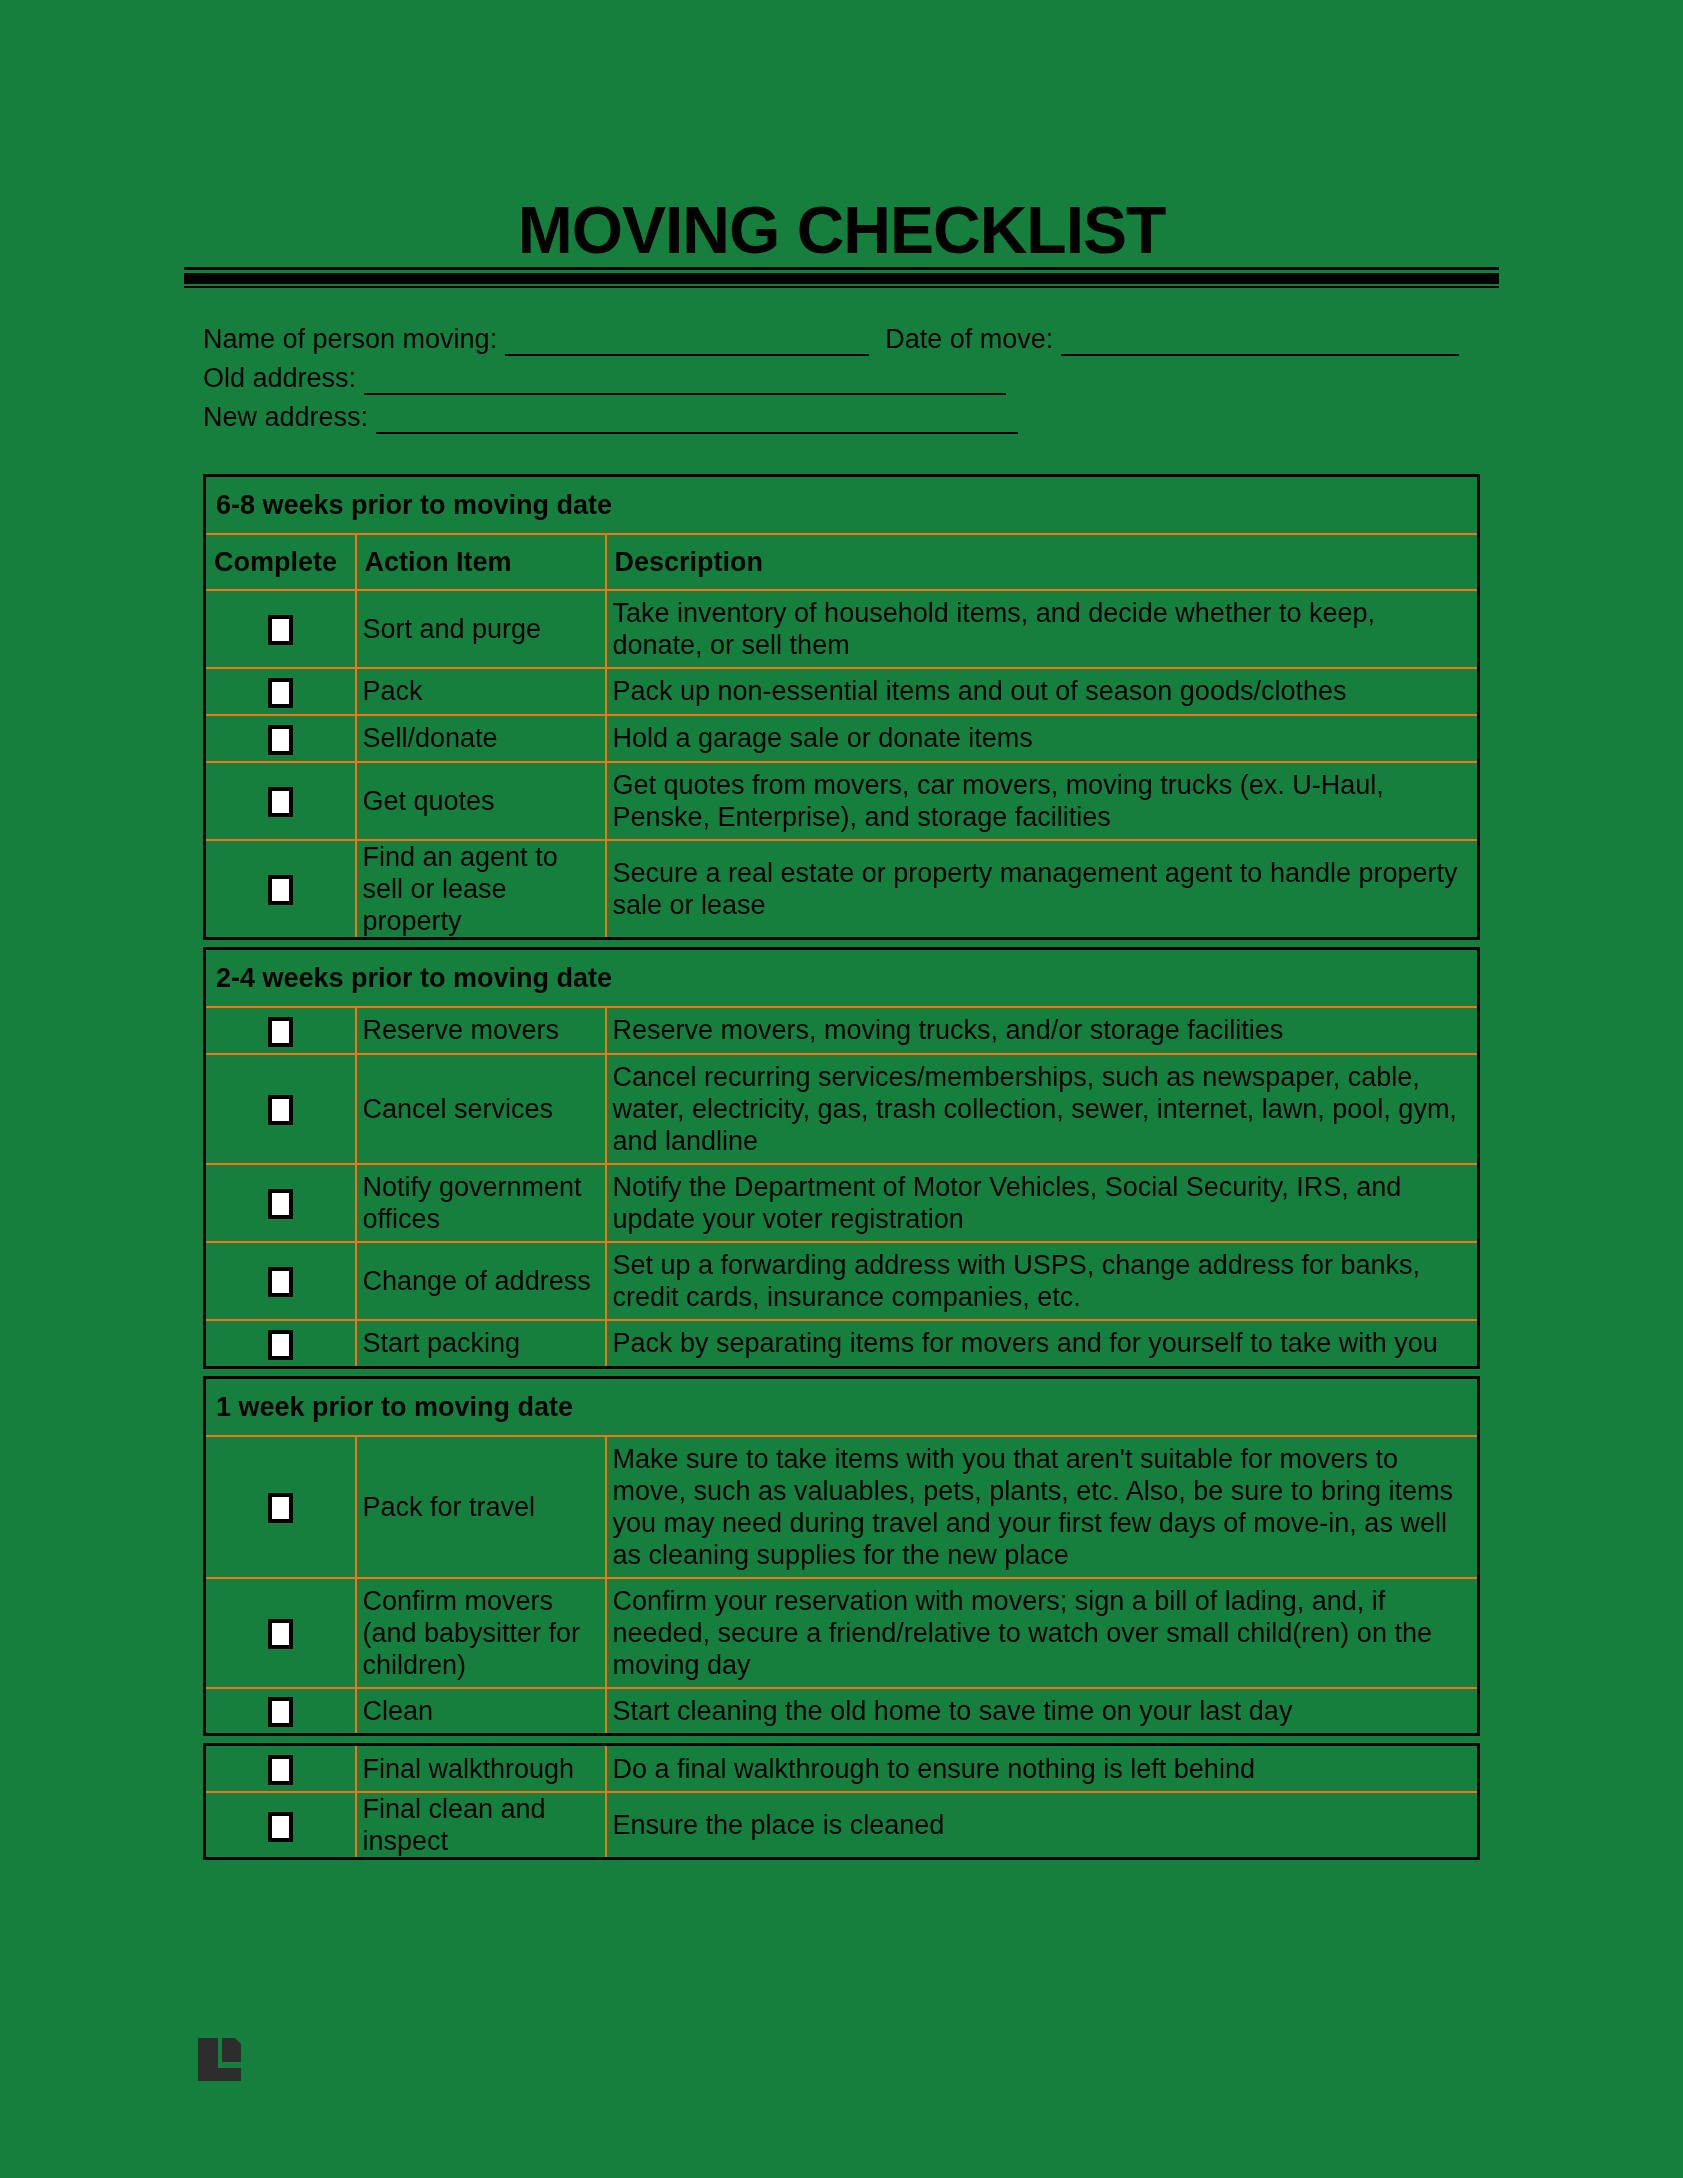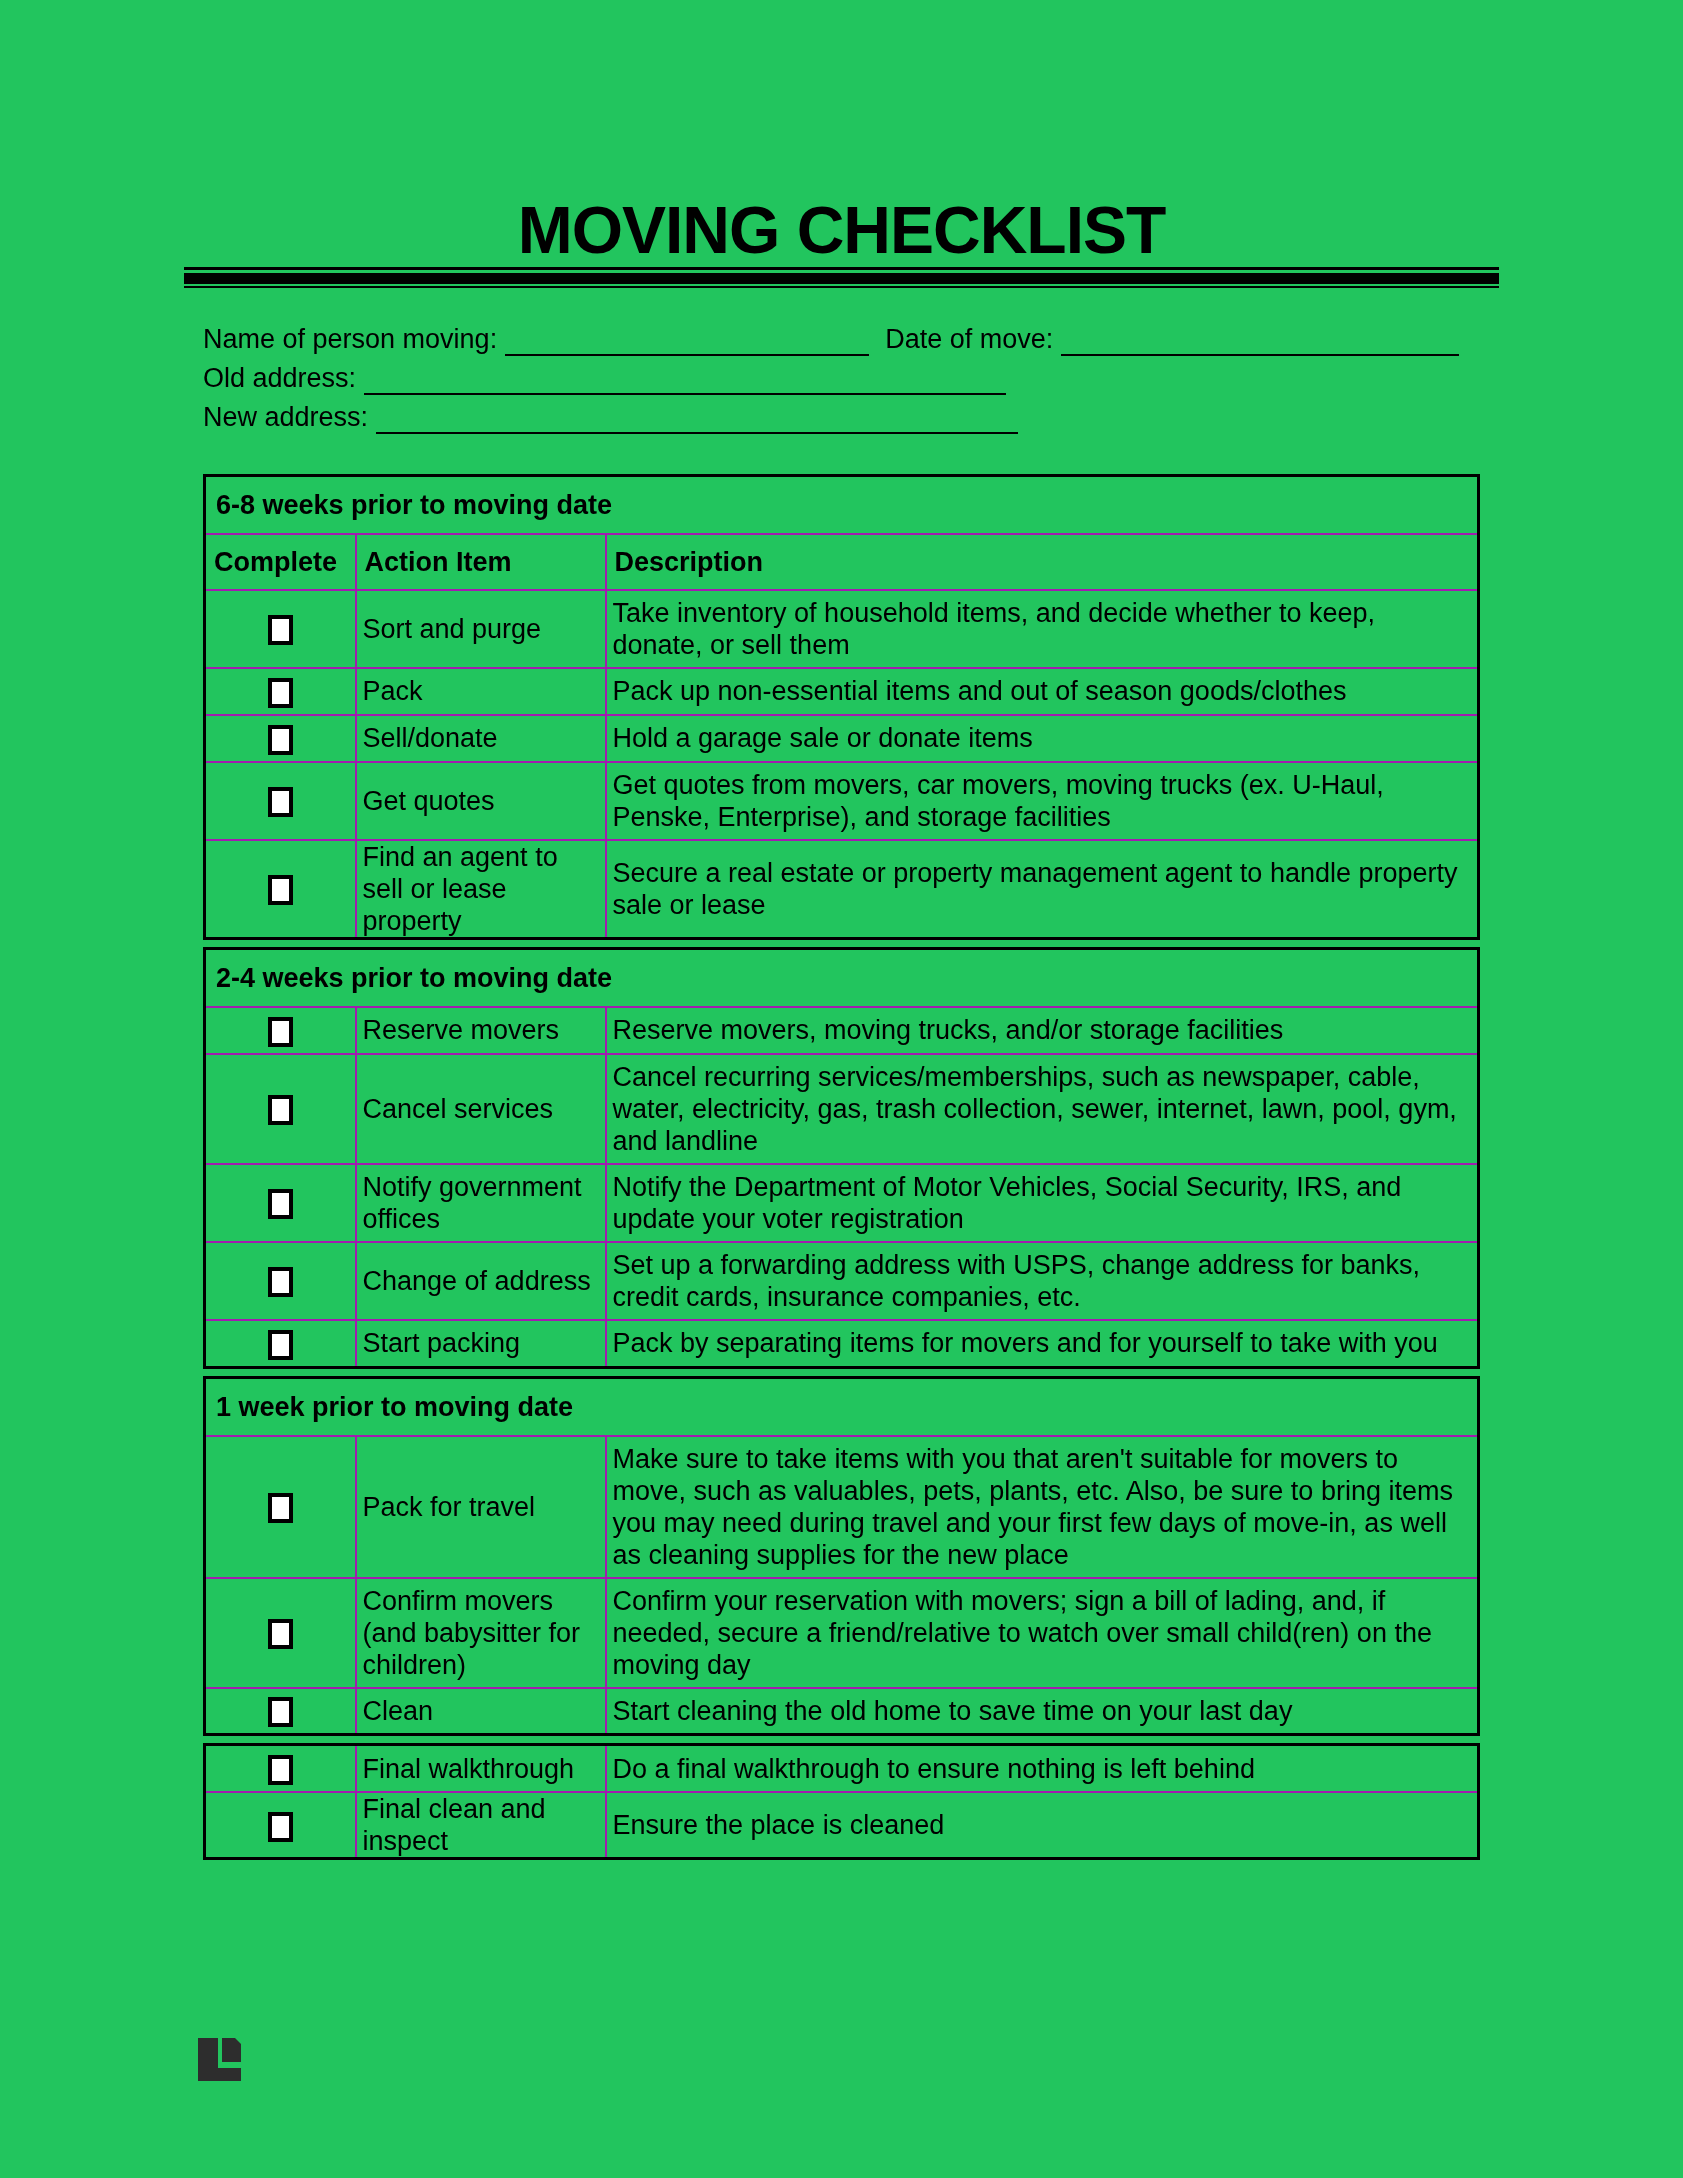--- a/index.html
+++ b/index.html
@@ -1,21 +1,21 @@
 <!DOCTYPE html>
 <html><head>
 <meta charset="utf-8">
 <style>
   * { box-sizing: border-box; }
   html, body { margin: 0; padding: 0; background: #ffffff; }
   .page {
     position: relative;
     width: 1683px;
     height: 2178px;
-    background: #22c55e;
+    background: #15803d;
     font-family: "Liberation Sans", "DejaVu Sans", sans-serif;
     color: #000000;
     overflow: hidden;
   }
   
   .title {
     margin: 0;
     padding-top: 196px;
     text-align: center;
     font-size: 66px;
@@ -54,21 +54,21 @@
   
   .checklist { margin: 40px 0 0 203px; width: 1275px; }
   table.section {
     width: 1275px;
     border-collapse: collapse;
     table-layout: fixed;
     margin-bottom: 7px;
     border: 3px solid #000;
   }
   table.section td, table.section th {
-    border: 2px solid #a21caf;
+    border: 2px solid #f97316;
     font-size: 27px;
     line-height: 32px;
     vertical-align: middle;
   }
   col.c1 { width: 151px; }
   col.c2 { width: 250px; }
   col.c3 { width: 873px; }
   .section-title {
     font-weight: bold;
     text-align: left;

